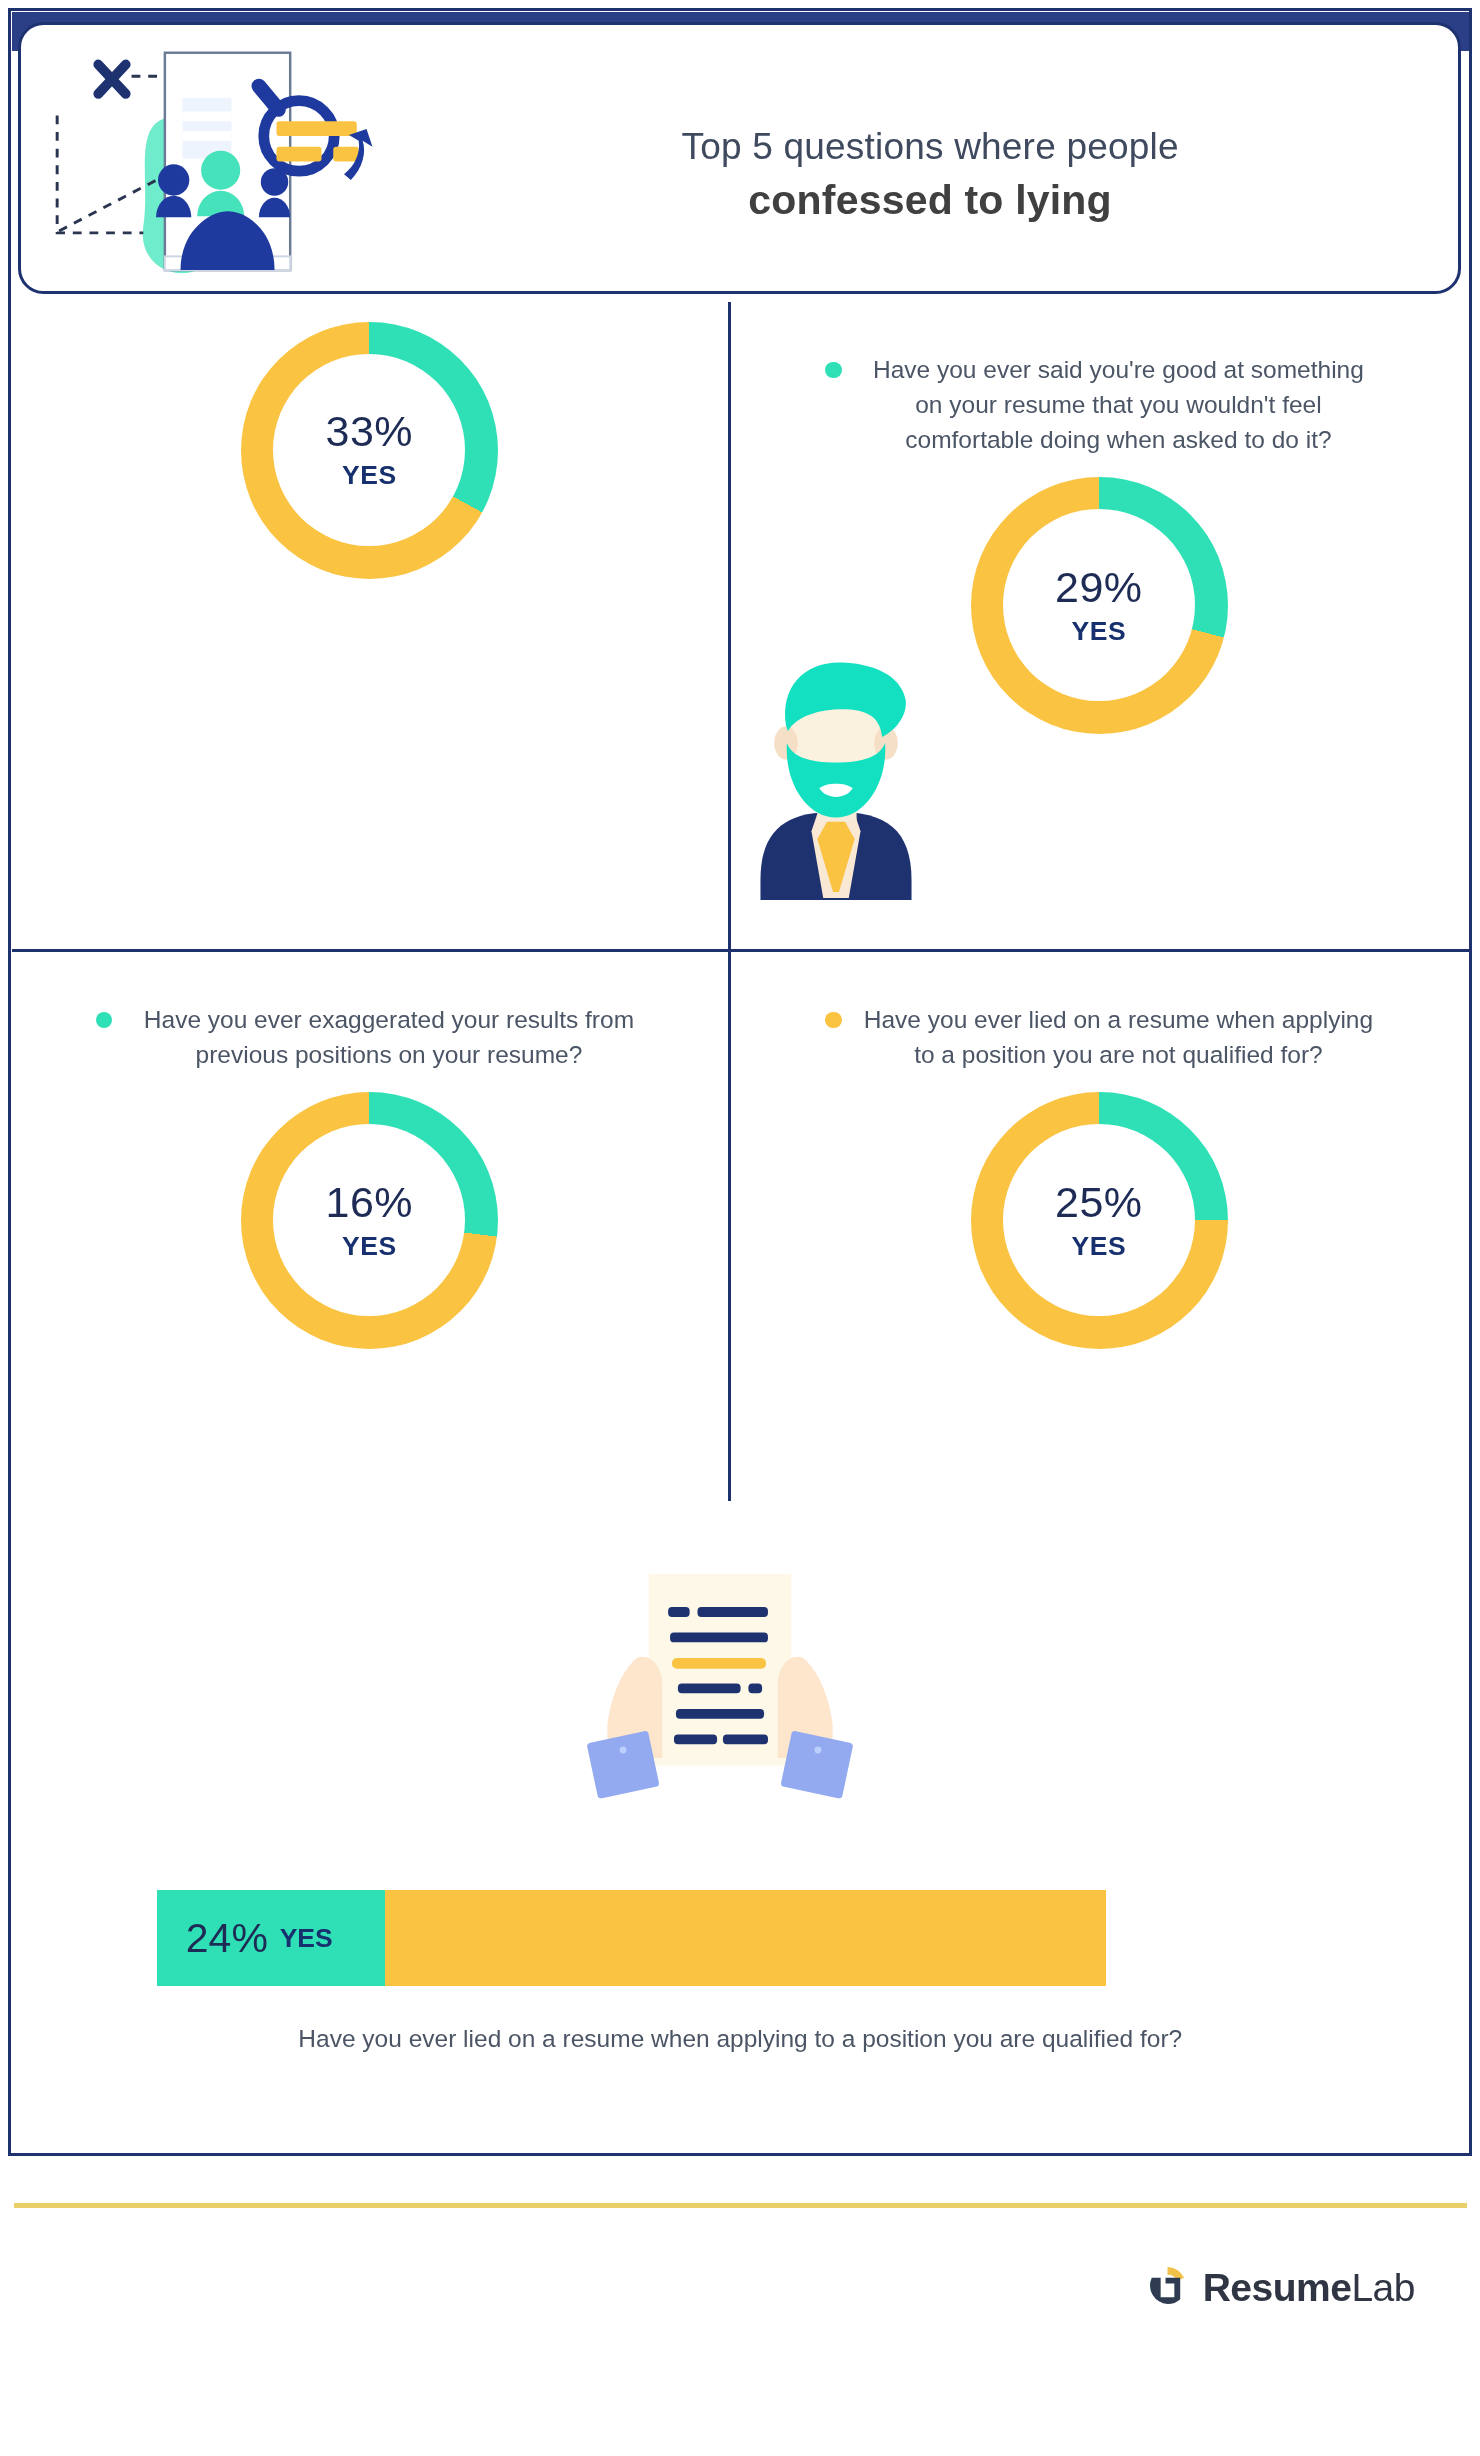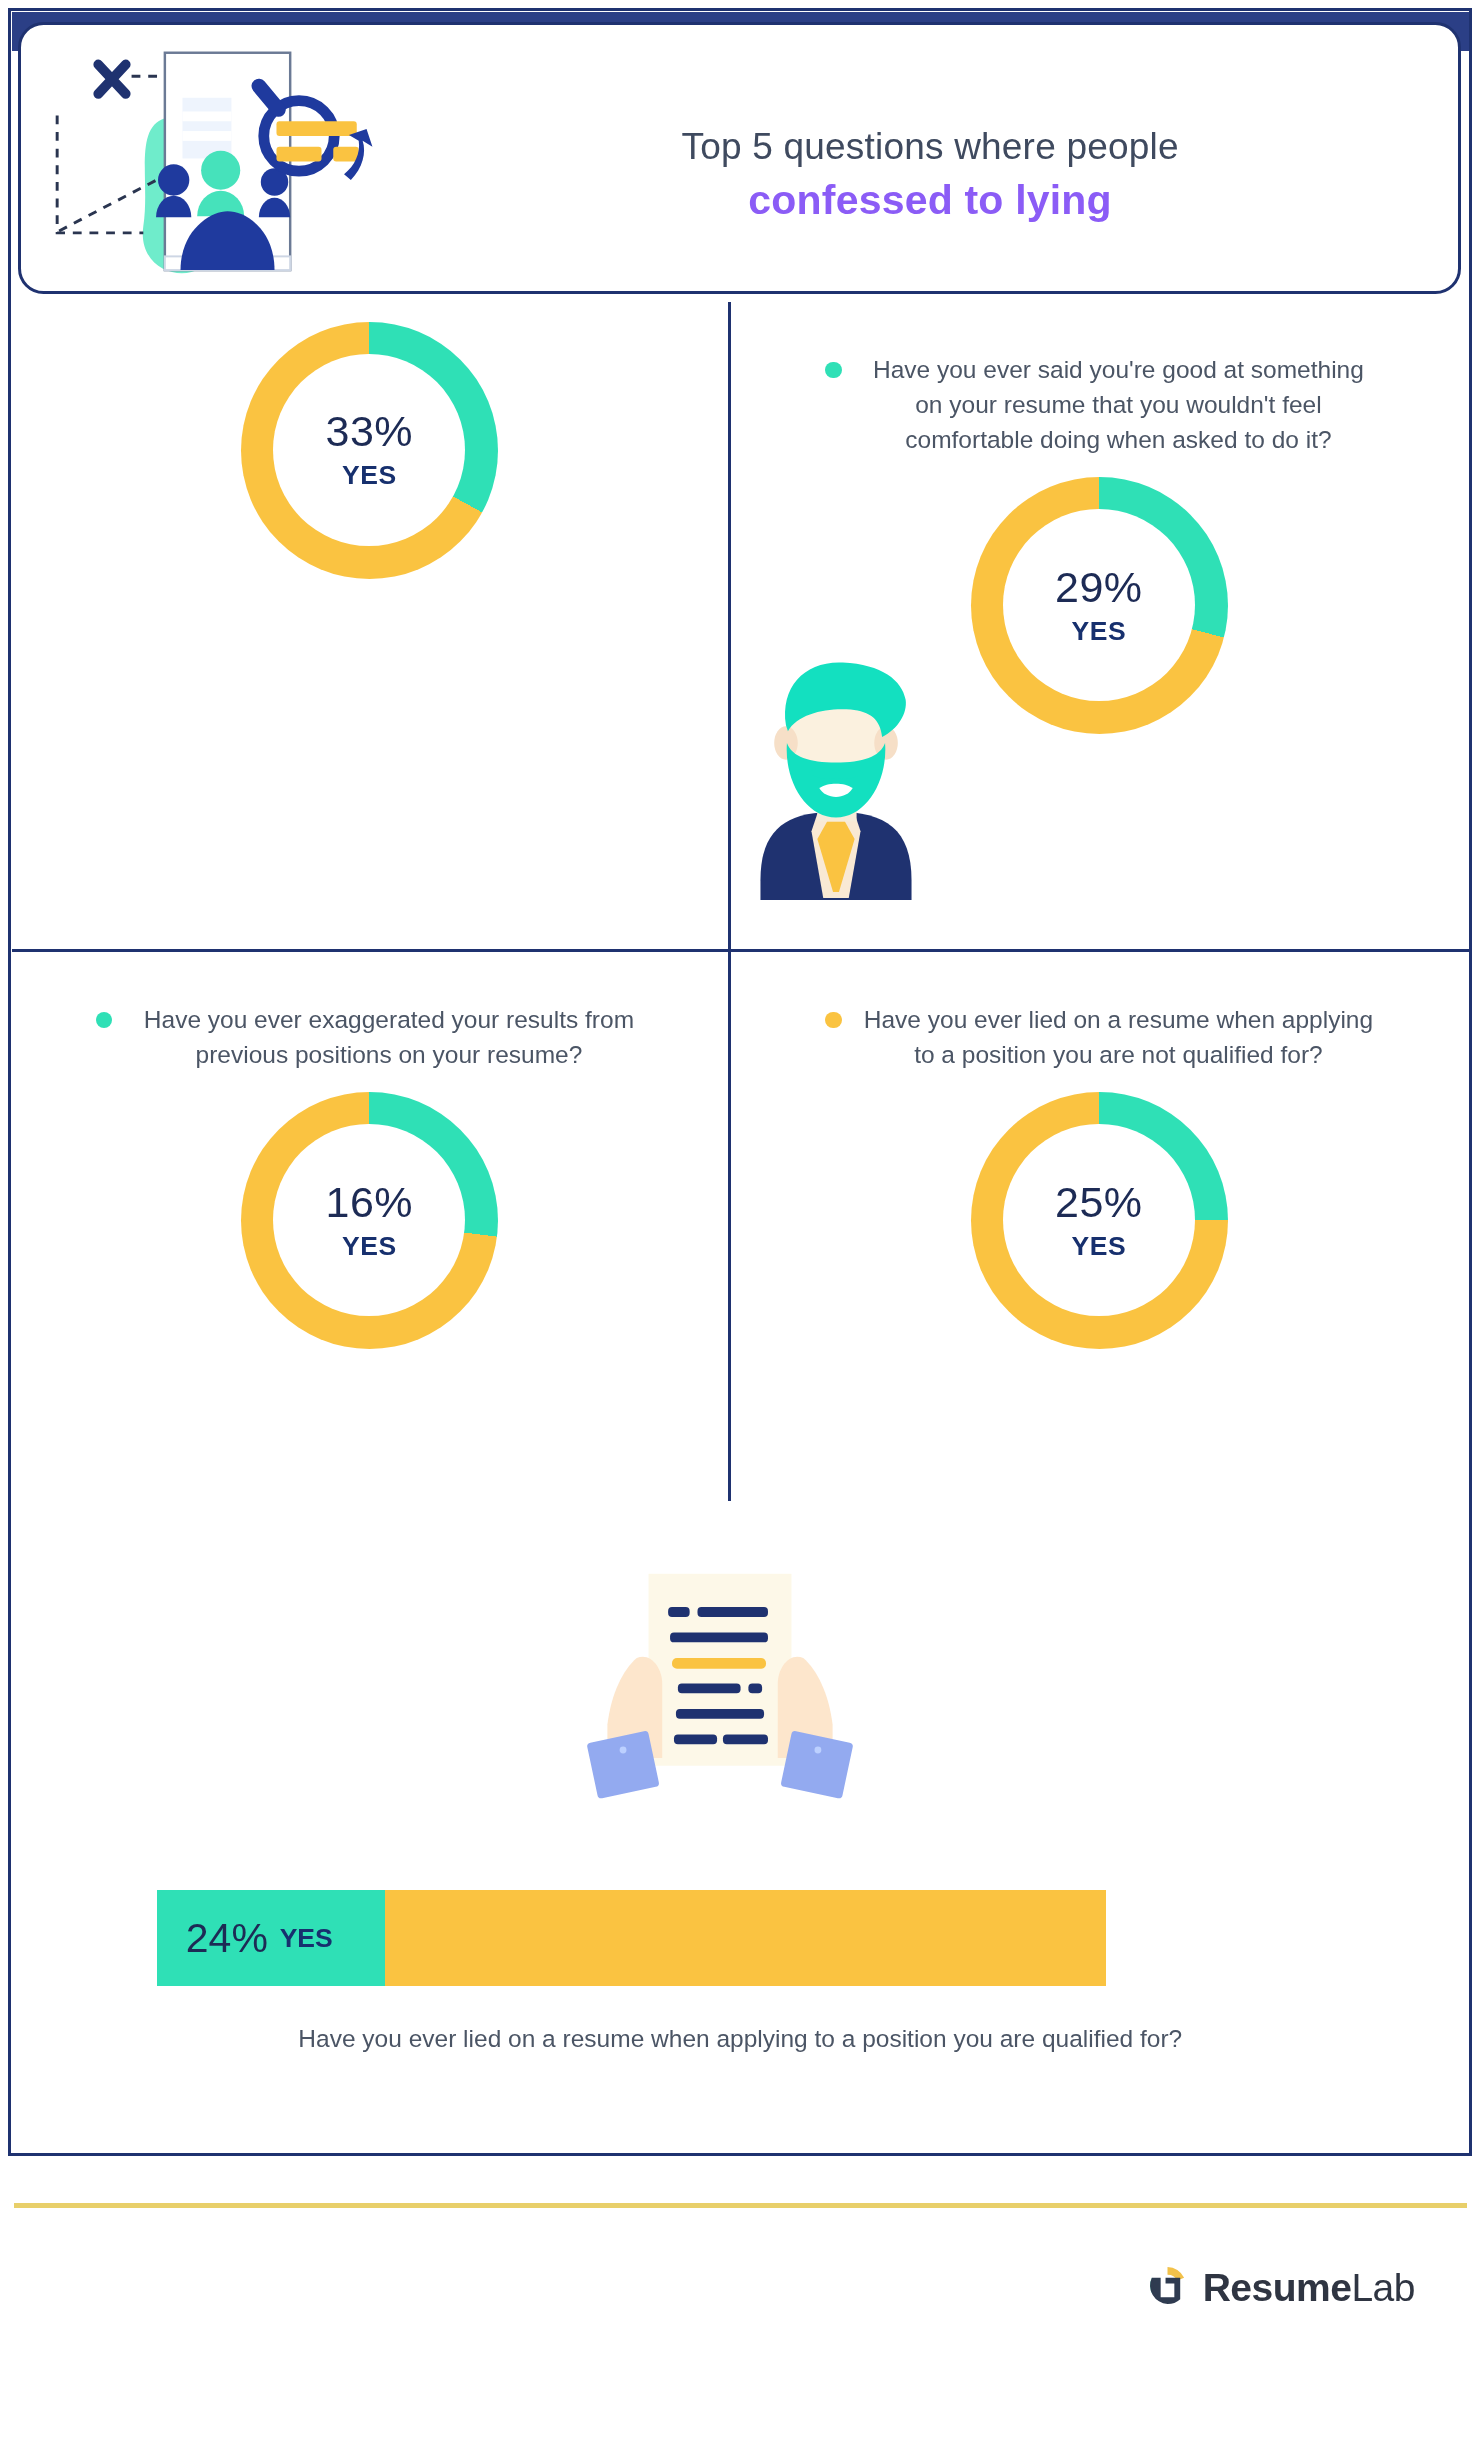--- a/index.html
+++ b/index.html
@@ -46,21 +46,21 @@
     position:relative;width:421px;height:265px;flex:0 0 421px;
   }
   .header-text{
     flex:1;text-align:center;padding-right:39px;margin-top:36px;
   }
   .title-line1{
     font-size:37px;font-weight:400;color:#3f4a5f;letter-spacing:0.2px;
     line-height:1.25;
   }
   .title-line2{
-    font-size:41px;font-weight:bold;color:#8b5cf6;letter-spacing:0.2px;
+    font-size:41px;font-weight:bold;color:#404040;letter-spacing:0.2px;
     line-height:1.3;margin-top:3.9px;
   }
 
   
   .grid{
     position:absolute;left:11.8px;top:302px;width:1457px;height:1541px;
   }
   .v-divider{
     position:absolute;left:716px;top:0;width:2.9px;height:647px;background:#1f3270;
   }

